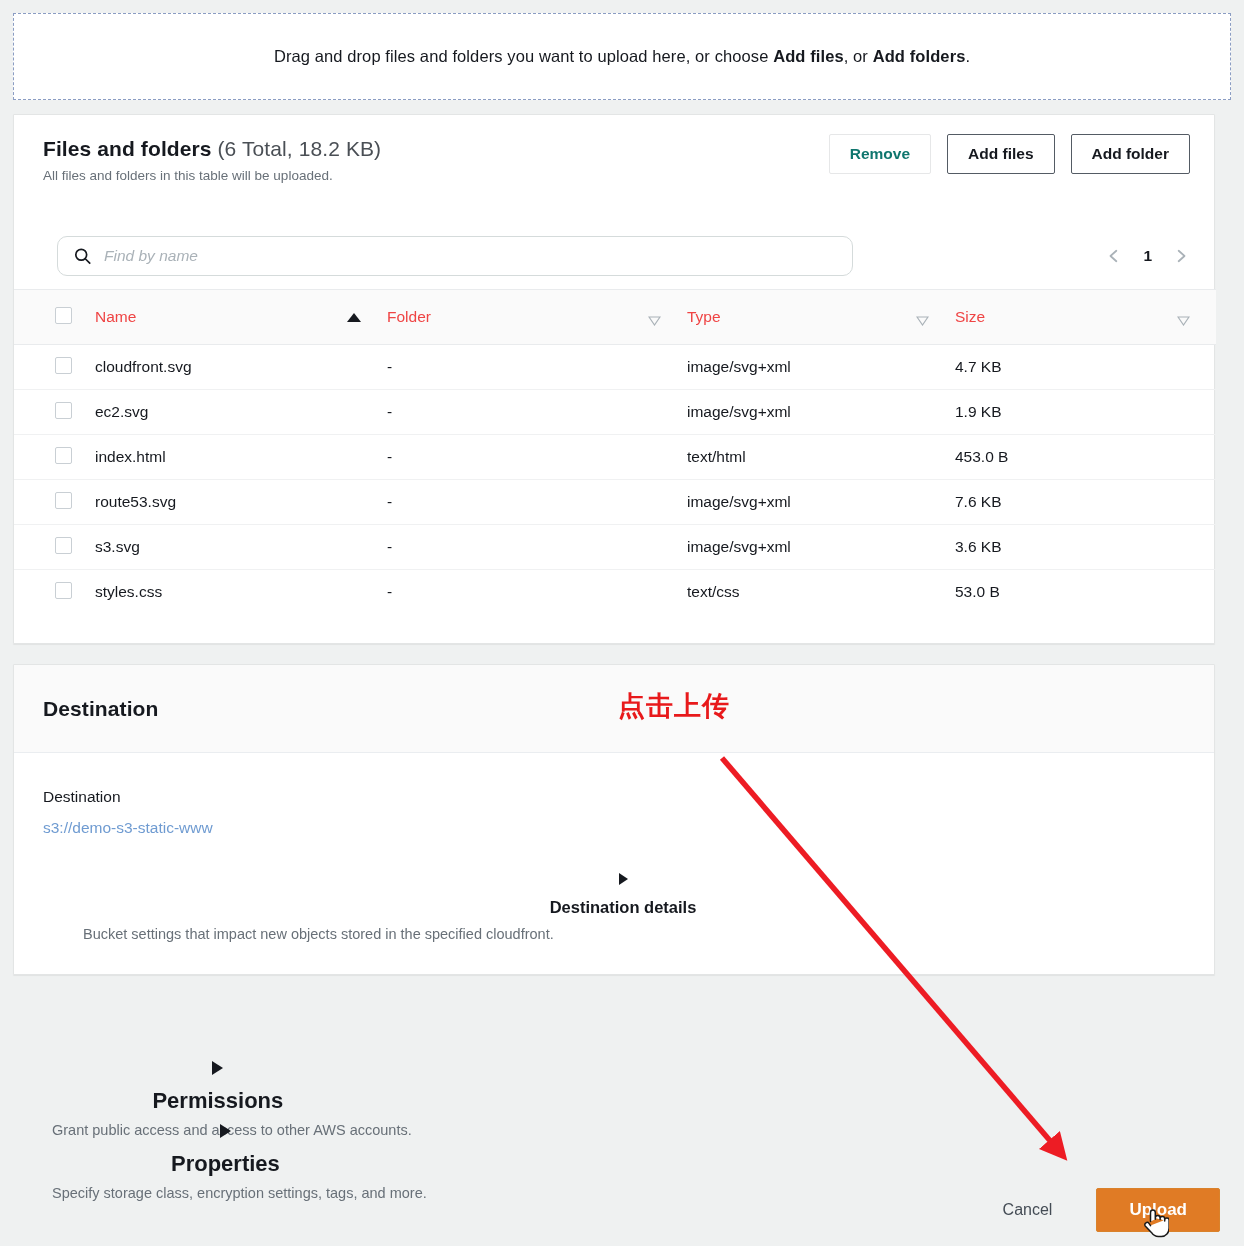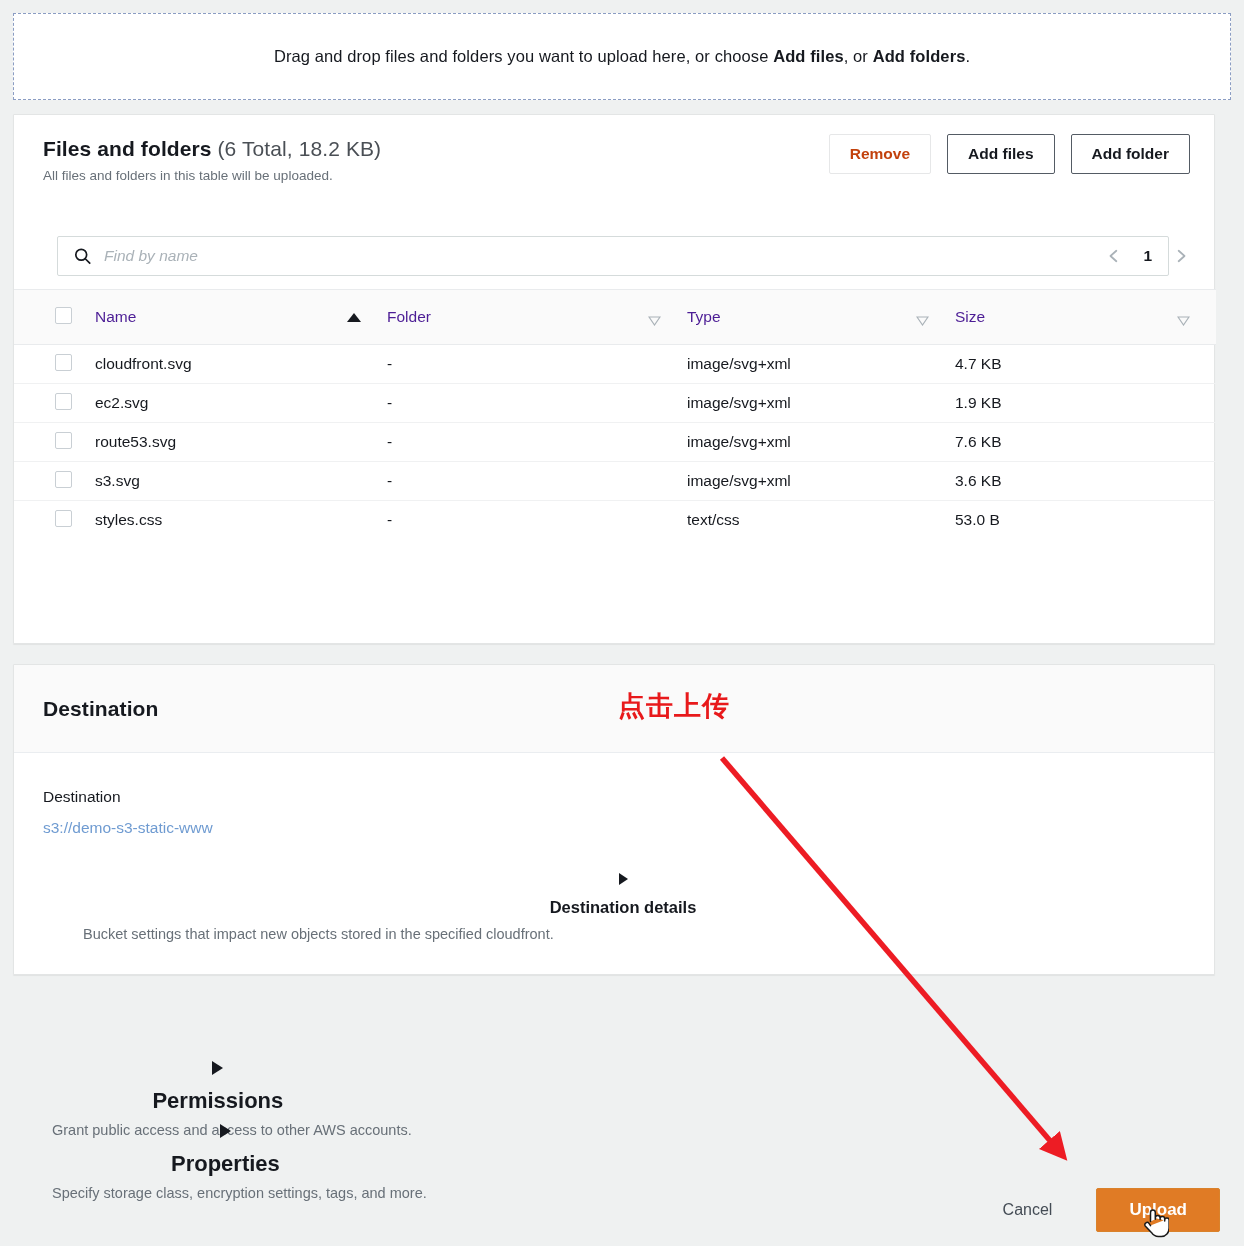--- a/index.html
+++ b/index.html
@@ -88,38 +88,38 @@
     font-size: 15.5px;
     font-weight: 700;
     cursor: pointer;
     display: inline-flex;
     align-items: center;
     justify-content: center;
     white-space: nowrap;
   }
   .btn.disabled {
     border-color: #e6e7e8;
-    color: #c2410c;
+    color: #0f766e;
     cursor: default;
   }
 
   
   .search-row {
     position: relative;
     height: 66px;
     padding: 0 26px 0 43px;
     display: flex;
     align-items: center;
   }
   .search-box {
     position: relative;
-    width: 1112px;
+    width: 796px;
     height: 40px;
     border: 1px solid #d5dbdb;
-    border-radius: 2px;
+    border-radius: 10px;
     background: #fff;
     display: flex;
     align-items: center;
     padding-left: 46px;
   }
   .search-icon {
     position: absolute;
     left: 16px; top: 50%;
     transform: translateY(-50%);
     width: 17px; height: 17px;
@@ -169,21 +169,21 @@
     font-weight: 400;
     vertical-align: middle;
   }
   .files-table thead tr {
     height: 55px;
     border-top: 1px solid #e9ebed;
     border-bottom: 1px solid #e9ebed;
   }
   .files-table th {
     font-size: 15.5px;
-    color: #4c1d95;
+    color: #ef4444;
     font-weight: 400;
     position: relative;
     background: #fafafa;
   }
   .col-check { width: 81px; padding-left: 41px; }
   .col-name  { width: 292px; }
   .col-folder{ width: 300px; margin-left: 33px; }
   .col-type  { width: 268px; }
   .col-size  { width: 261px; }
 
@@ -200,21 +200,21 @@
   }
   .sort-tri.asc {
     border-bottom: 9px solid #16191f;
   }
   .sort-tri-hollow {
     width: 13px; height: 10px;
     color: #aab2b8;
   }
 
   .files-table tbody tr {
-    height: 39px;
+    height: 45px;
     border-bottom: 1px solid #f0f1f2;
   }
   .files-table tbody tr:last-child { border-bottom: 0; }
   .files-table td {
     font-size: 15.5px;
     color: #16191f;
   }
   td.cell-check { padding-left: 41px; }
   td.cell-name { color: #16191f; }
   td.cell-folder { color: #16191f; }
@@ -465,20 +465,27 @@
           </tr>
           <tr>
             <td class="cell-check"><span class="cb"></span></td>
             <td class="cell-name">ec2.svg</td>
             <td class="cell-folder">-</td>
             <td class="cell-type">image/svg+xml</td>
             <td class="cell-size">1.9 KB</td>
           </tr>
           <tr>
             <td class="cell-check"><span class="cb"></span></td>
+            <td class="cell-name">index.html</td>
+            <td class="cell-folder">-</td>
+            <td class="cell-type">text/html</td>
+            <td class="cell-size">453.0 B</td>
+          </tr>
+          <tr>
+            <td class="cell-check"><span class="cb"></span></td>
             <td class="cell-name">route53.svg</td>
             <td class="cell-folder">-</td>
             <td class="cell-type">image/svg+xml</td>
             <td class="cell-size">7.6 KB</td>
           </tr>
           <tr>
             <td class="cell-check"><span class="cb"></span></td>
             <td class="cell-name">s3.svg</td>
             <td class="cell-folder">-</td>
             <td class="cell-type">image/svg+xml</td>

